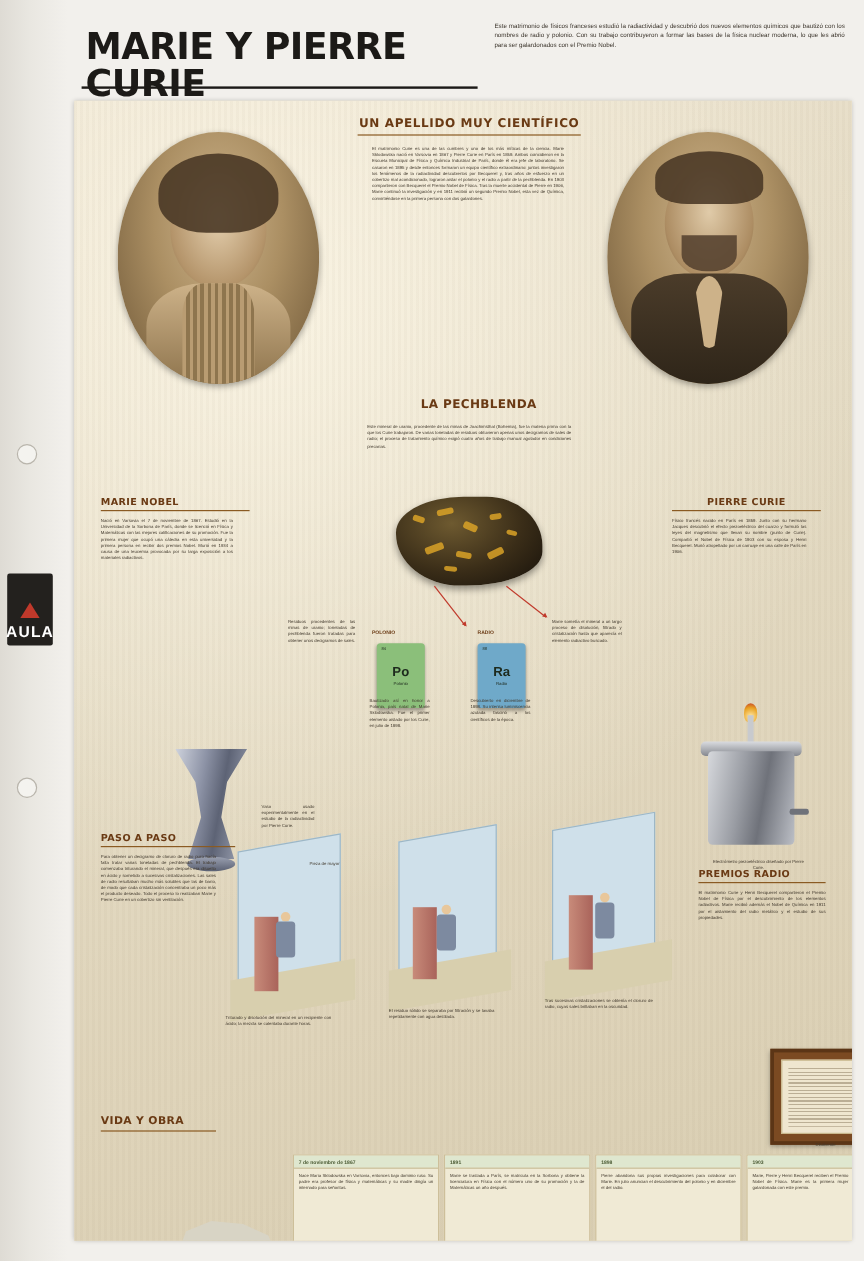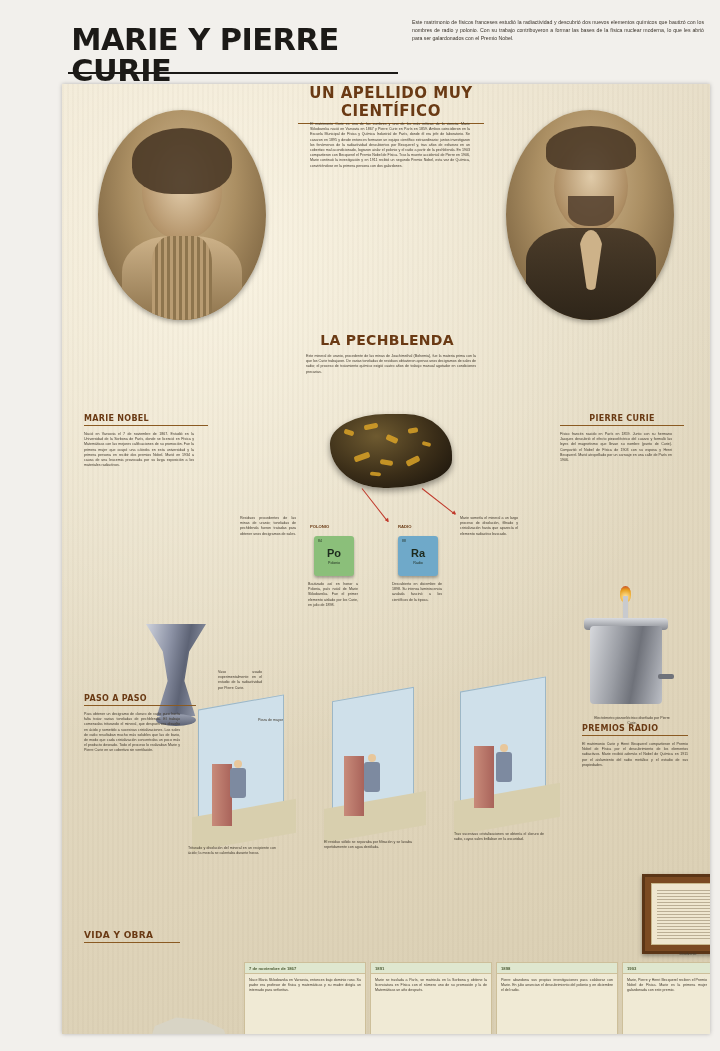--- a/index.html
+++ b/index.html
@@ -65,28 +65,28 @@
   }
 
   .sec-title{
     font-family:"DejaVu Sans",sans-serif;font-weight:bold;
     color:#6a3a14;letter-spacing:0.3px;
   }
   .micro3{font-size:3.6px;line-height:1.45;color:#40382c;text-align:justify;}
 
   
   .center-head{
-    position:absolute;left:236px;top:0;width:186px;text-align:center;
-    font-size:15px;letter-spacing:0.5px;
+    position:absolute;left:236px;top:14px;width:186px;text-align:center;
+    font-size:10px;letter-spacing:0.5px;
   }
   .center-head .ul{display:block;height:1px;background:#8a5a22;margin-top:3px;}
   .center-text{position:absolute;left:248px;top:38px;width:160px;}
 
   .pis-head{
-    position:absolute;left:232px;top:248px;width:186px;text-align:center;font-size:14px;
+    position:absolute;left:244px;top:248px;width:186px;text-align:center;font-size:10px;
   }
   .pis-text{position:absolute;left:244px;top:270px;width:170px;}
 
   
   .portrait{
     position:absolute;width:168px;height:210px;border-radius:50% 50% 50% 50%/50% 50% 50% 50%;
     overflow:hidden;box-shadow:0 2px 5px rgba(0,0,0,0.35);
   }
   .p-left{left:36px;top:26px;}
   .p-right{left:444px;top:26px;}
@@ -107,21 +107,21 @@
   }
   .mineral i{position:absolute;background:#d9a227;border-radius:2px;display:block;opacity:.85;}
 
   .arrow{position:absolute;background:#c0392b;height:1px;transform-origin:left center;}
   .arrow:after{
     content:"";position:absolute;right:-1px;top:-2px;
     border-left:4px solid #c0392b;border-top:2.5px solid transparent;border-bottom:2.5px solid transparent;
   }
 
   .elembox{
-    position:absolute;width:40px;height:40px;border-radius:3px;
+    position:absolute;width:40px;height:54px;border-radius:3px;
     display:flex;flex-direction:column;align-items:center;justify-content:center;
     color:#1d2a1d;box-shadow:0 2px 3px rgba(0,0,0,.3);
   }
   .elembox .sym{font-size:11px;font-weight:bold;line-height:1;}
   .elembox .nm{font-size:3.6px;margin-top:2px;}
   .elembox .no{font-size:3.4px;position:absolute;top:3px;left:4px;}
 
   .label-lbl{position:absolute;font-size:4.2px;color:#6a3a14;font-weight:bold;}
 
   
@@ -176,20 +176,28 @@
     position:absolute;left:86px;top:930px;width:86px;height:58px;
     background:#d8d4c5;border:1px solid #b3ad99;
     clip-path:polygon(8% 20%,32% 6%,62% 10%,86% 26%,94% 56%,72% 86%,40% 92%,14% 72%,2% 44%);
   }
 </style>
 </head>
 <body>
 
 <div class="page">
 
+  <div class="binder">
+    <div class="binder-hole" style="top:370px"></div>
+    <div class="binder-hole" style="top:648px"></div>
+    <div class="aula-tab">
+      <span class="tri"></span>
+      <span class="txt">AULA</span>
+    </div>
+  </div>
 
   <div class="header">
     <div class="main-title">MARIE Y PIERRE CURIE</div>
     <div class="title-rule"></div>
     <div class="header-intro">Este matrimonio de físicos franceses estudió la radiactividad y descubrió dos nuevos elementos químicos que bautizó con los nombres de radio y polonio. Con su trabajo contribuyeron a formar las bases de la física nuclear moderna, lo que les abrió para ser galardonados con el Premio Nobel.</div>
   </div>
 
   <div class="poster">
 
     <div class="center-head sec-title">

